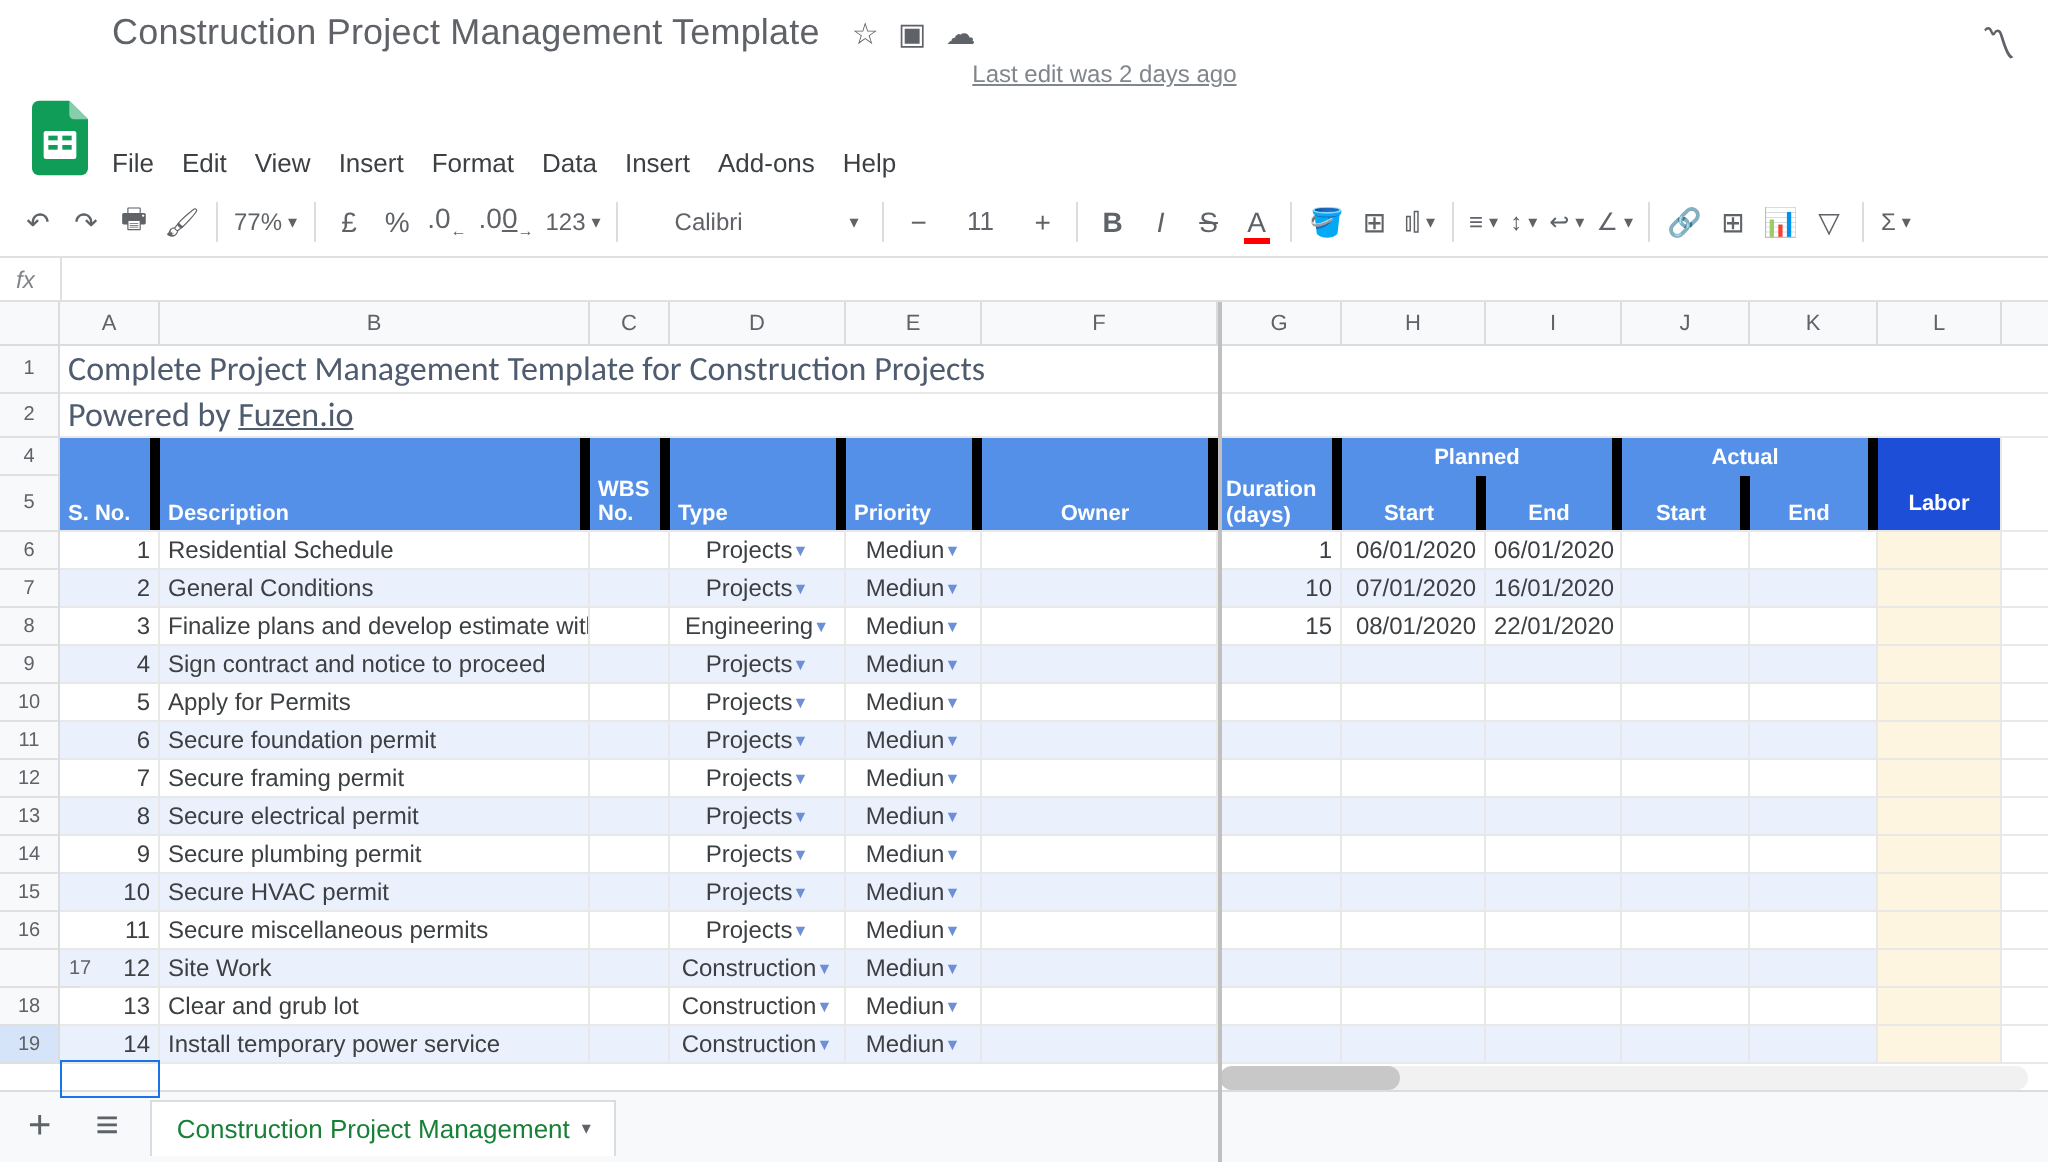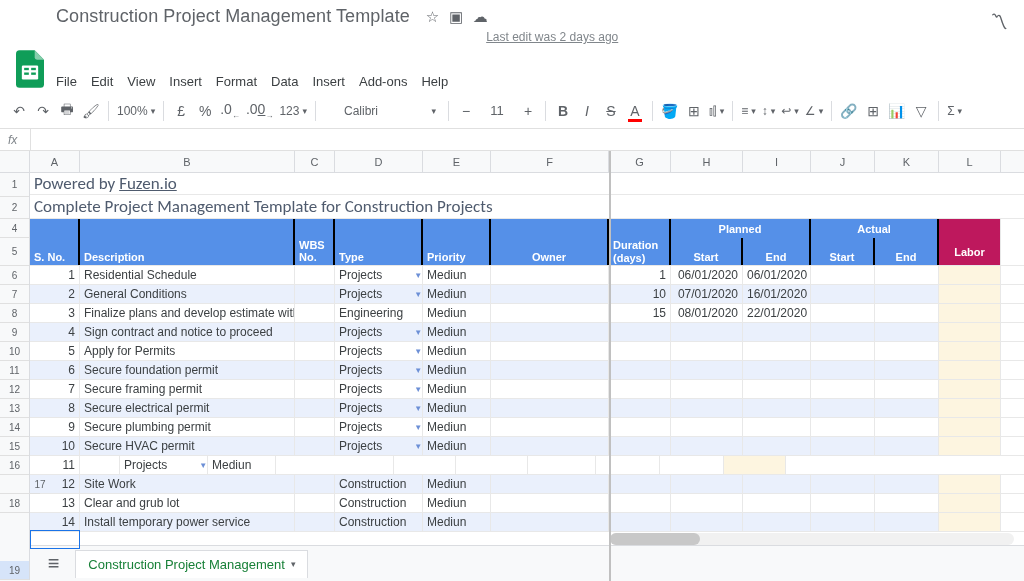--- a/index.html
+++ b/index.html
@@ -41,27 +41,27 @@
   .row-h { height:19px; border-bottom:1px solid #e0e0e0; font-size:10px; color:#5f6368; display:flex; align-items:center; justify-content:center;}
   .row-h.sel { background:#d6e4f9;}
   .cells { position:absolute; top:22px; left:30px; right:0;}
   .row { display:flex; height:19px; border-bottom:1px solid #e8e8e8;}
   .cell { border-right:1px solid #e8e8e8; font-size:12px; padding:2px 4px; overflow:hidden; white-space:nowrap; display:flex; align-items:center;}
   
   .title-row .cell { border-right:none; }
   .title-text { font-size:17px; color:#4f5b6e; font-family: 'Calibri', Arial, sans-serif;}
   a.link { color:#4f5b6e; text-decoration:underline;}
 
-  .hdr-blue { background:#5590e8; color:#fff; font-weight:600; font-size:11px; border-right:2px solid #000000; border-bottom:none;}
+  .hdr-blue { background:#5590e8; color:#fff; font-weight:600; font-size:11px; border-right:5px solid #000000; border-bottom:none;}
   .hdr-blue.merged-top { display:flex; align-items:center; justify-content:center;}
-  .hdr-yellow { background:#be185d; color:#fff; font-weight:600; font-size:11px; display:flex; align-items:center; justify-content:center;}
+  .hdr-yellow { background:#1d4ed8; color:#fff; font-weight:600; font-size:11px; display:flex; align-items:center; justify-content:center;}
   
   .even-row .cell { background:#eaf0fc;}
   .labor-cell { background:#fdf5e0 !important;}
-  .dd { display:flex; align-items:center; justify-content:flex-start; width:100%;gap:32px;}
+  .dd { display:flex; align-items:center; justify-content:center; width:100%;}
   .dd-arrow { font-size:8px; color:#6c8fd6;}
   .num { text-align:right; justify-content:flex-end;}
   .center { justify-content:center;}
   
   .freeze-line-v { position:absolute; top:0; left:609px; width:2px; background:#c0c0c0; height:430px; z-index:4;}
   .sel-border { position:absolute; border:1px solid #1a73e8; z-index:4; pointer-events:none;}
 
   
   .cA{width:50px;} .cB{width:215px;} .cC{width:40px;} .cD{width:88px;} .cE{width:68px;} .cF{width:118px;}
   .cG{width:62px;} .cH{width:72px;} .cI{width:68px;} .cJ{width:64px;} .cK{width:64px;} .cL{width:62px;}
@@ -115,21 +115,21 @@
 </div>
 <span class="trend">〽</span>
 
 <div class="toolbar">
   <span class="tb-btn">↶</span>
   <span class="tb-btn">↷</span>
   <span class="tb-btn">🖶</span>
   <span class="tb-btn">🖌</span>
   <div class="sep"></div>
   <span class="tb-combo">
-      <span>100%</span> 
+      <span>77%</span> 
       <span class="caret">▾</span>
     </span>
   <div class="sep"></div>
   <span class="tb-btn">£</span>
   <span class="tb-btn">%</span>
   <span class="tb-btn">.0<sub style="font-size:8px;">←</sub></span>
   <span class="tb-btn">.0<u>0</u><sub style="font-size:8px;">→</sub></span>
   <span class="tb-combo">
       <span>123</span>
       <span class="caret">▾</span>
@@ -198,33 +198,33 @@
       <div class="row-h" style="height: 19px;">9</div>
       <div class="row-h" style="height: 19px;">10</div>
       <div class="row-h" style="height: 19px;">11</div>
       <div class="row-h" style="height: 19px;">12</div>
       <div class="row-h" style="height: 19px;">13</div>
       <div class="row-h" style="height: 19px;">14</div>
       <div class="row-h" style="height: 19px;">15</div>
       <div class="row-h" style="height: 19px;">16</div>
       <div class="row-h" style="height: 19px; padding-left: 40px;">17</div>
       <div class="row-h" style="height: 19px;">18</div>
-      <div class="row-h sel" style="height: 19px; margin-top: 48px;">19</div>
+      <div class="row-h sel" style="height: 19px;">19</div>
     </div>
 
   <div class="cells">
 
+    <div class="row title-row" style="height:24px;">
+      <div class="cell" style="width:971px;">
+          <span class="title-text">Complete Project Management Template for Construction Projects</span>
+        </div>
+    </div>
     <div class="row title-row" style="height:22px; border-bottom:1px solid #e8e8e8;">
       <div class="cell" style="width:971px;">
           <span class="title-text"><span>Powered by </span><a class="link">Fuzen.io</a></span>
-        </div>
-    </div>
-    <div class="row title-row" style="height:24px;">
-      <div class="cell" style="width:971px;">
-          <span class="title-text">Complete Project Management Template for Construction Projects</span>
         </div>
     </div>
 
     <div class="row" style="height:19px; border-bottom:none;">
       <div class="cell hdr-blue cA"></div>
       <div class="cell hdr-blue cB"></div>
       <div class="cell hdr-blue cC"></div>
       <div class="cell hdr-blue cD"></div>
       <div class="cell hdr-blue cE"></div>
       <div class="cell hdr-blue cF"></div>
@@ -485,20 +485,21 @@
           <div class="cell cF"></div>
           <div class="cell cG num"></div>
           <div class="cell cH num"></div>
           <div class="cell cI"></div>
           <div class="cell cJ"></div>
           <div class="cell cK"></div>
           <div class="cell cL labor-cell"></div>
         </div>
         <div class="row">
           <div class="cell cA num">11</div>
+          <div class="cell cB">Secure miscellaneous permits</div>
           <div class="cell cC"></div>
           <div class="cell cD">
             <span class="dd">
               <span>Projects</span>
               <span class="dd-arrow">▼</span>
             </span>
           </div>
           <div class="cell cE">
             <span class="dd">
               <span>Mediun</span>

